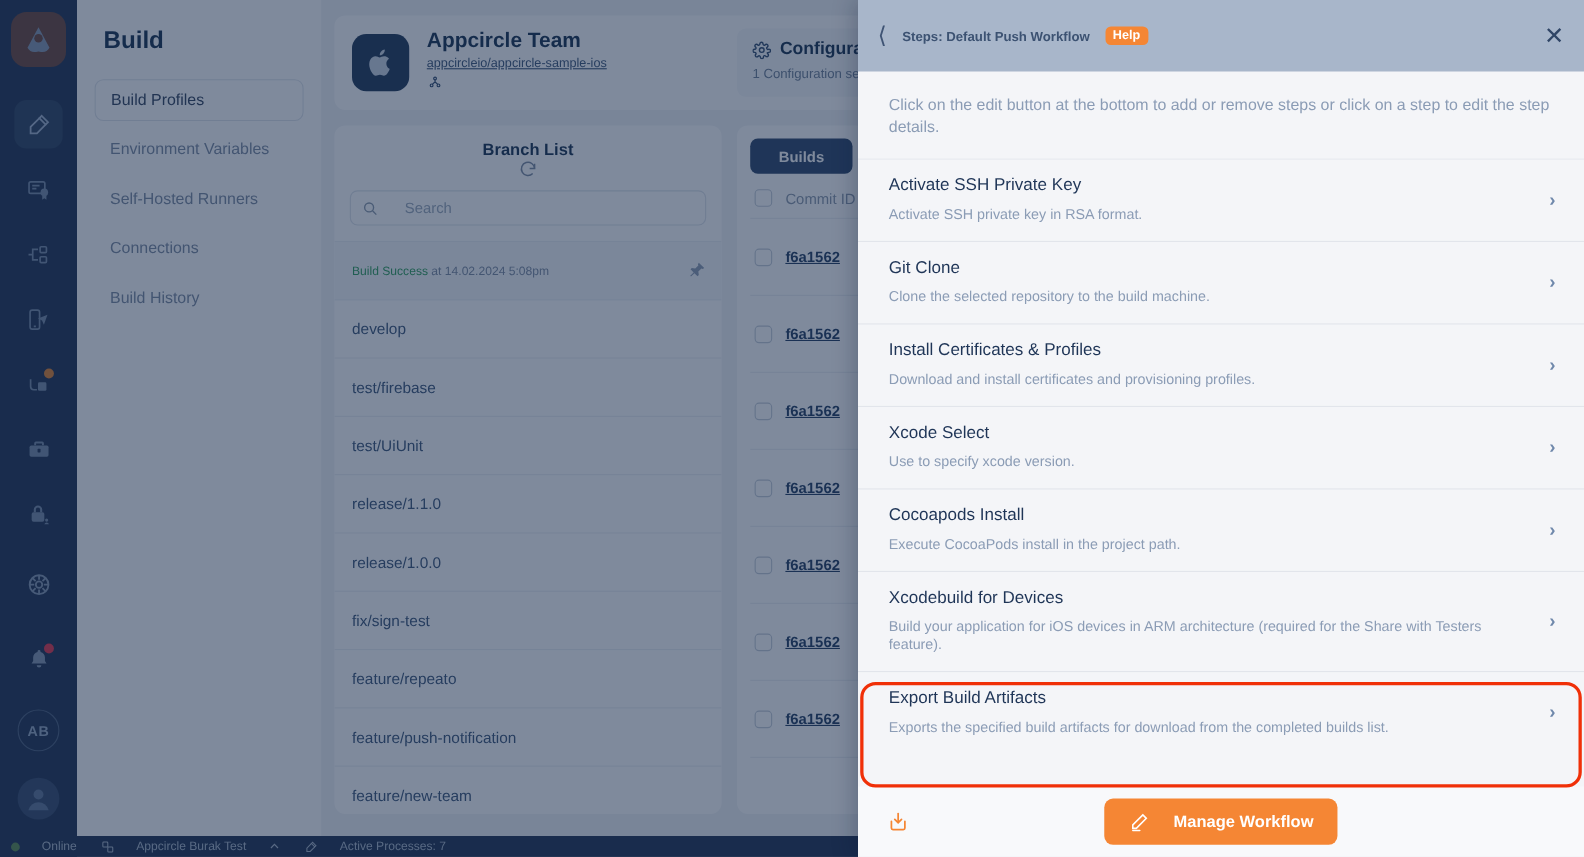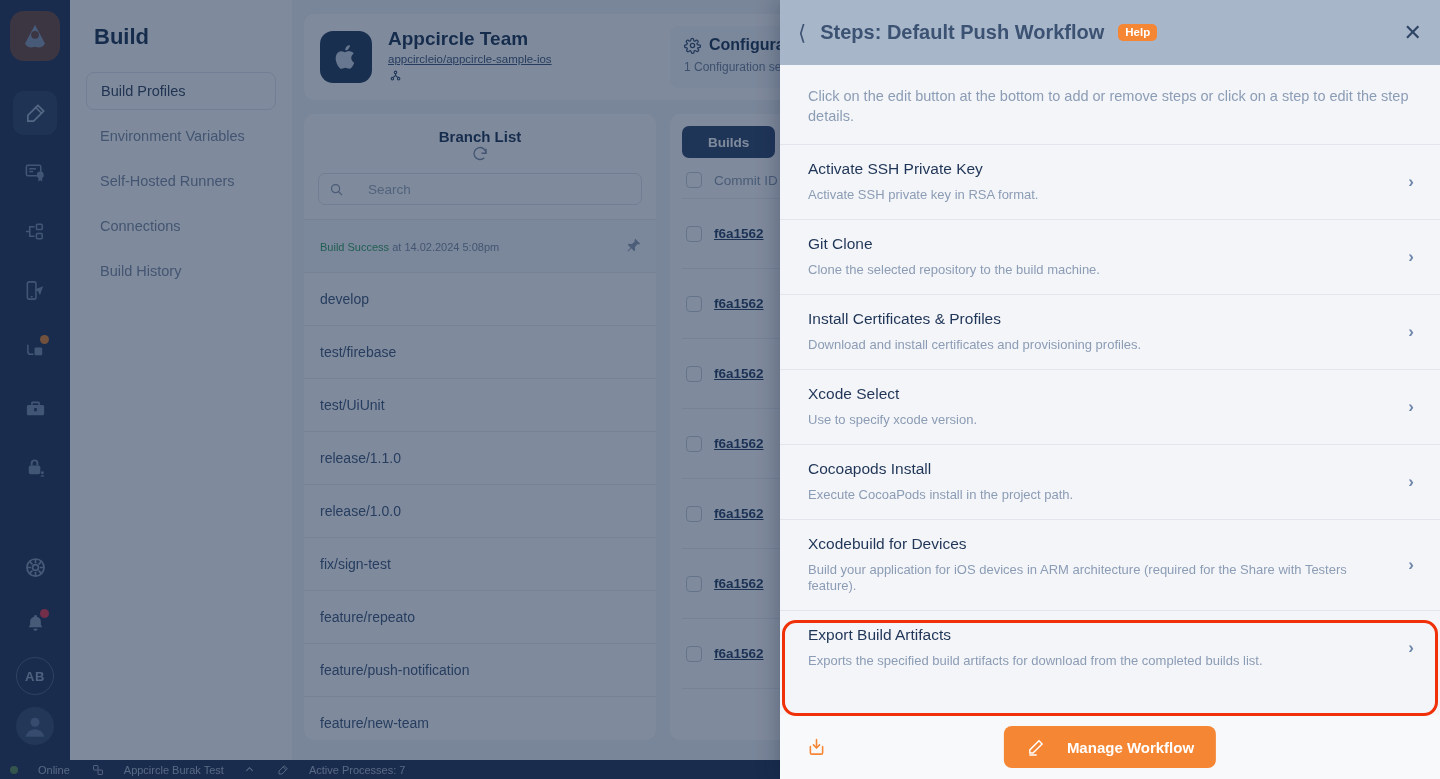--- a/index.html
+++ b/index.html
@@ -27,21 +27,21 @@
     display: flex; align-items: center; justify-content: center;
   }
   .rail-icons { margin-top: 30px; display: flex; flex-direction: column; align-items: center; gap: 15px; }
   .rail-btn {
     width: 44px; height: 44px; border-radius: 11px;
     display: flex; align-items: center; justify-content: center;
     position: relative;
   }
   .rail-btn.active { background: #2b405f; }
   .rail-spacer { flex: 1; }
-  .rail-bottom { display: flex; flex-direction: column; align-items: center; gap: 12px; padding-bottom: 34px; }
+  .rail-bottom { display: flex; flex-direction: column; align-items: center; gap: 24px; padding-bottom: 34px; }
   .avatar-circle {
     width: 38px; height: 38px; border-radius: 50%;
     border: 1.5px solid #4a5e7d; color: #93a6c0;
     display: flex; align-items: center; justify-content: center;
     font-size: 13px; font-weight: bold; letter-spacing: .5px;
   }
   .avatar-photo {
     width: 38px; height: 38px; border-radius: 50%;
     background: #33486a; display:flex; align-items:center; justify-content:center;
   }
@@ -126,21 +126,21 @@
   #drawer {
     position: absolute; right: 0; top: 0; width: 660px; height: 779px;
     background: #f4f5f8; display: flex; flex-direction: column;
     box-shadow: -4px 0 18px rgba(10,25,50,0.25);
   }
   .drawer-head {
     height: 65px; background: #a8b6ca; display: flex; align-items: center;
     padding: 0 18px; gap: 14px; flex-shrink: 0;
   }
   .back-chevron { color: #3f5474; font-size: 21px; line-height: 1; cursor: pointer; }
-  .drawer-title { font-size: 20px; font-weight: bold; color: #3c5272; }
+  .drawer-title { font-size: 12px; font-weight: bold; color: #3c5272; }
   .help-badge {
     background: #f58634; color: #fff; font-size: 11.5px; font-weight: bold;
     border-radius: 5px; padding: 3px 7px 3px 7px; line-height: 1;
   }
   .close-x { margin-left: auto; color: #2f4566; font-size: 22px; line-height: 1; cursor: pointer; }
 
   .drawer-hint {
     padding: 22px 28px 18px 28px; font-size: 14.5px; color: #8b9cb5;
     line-height: 1.35; flex-shrink: 0;
   }

